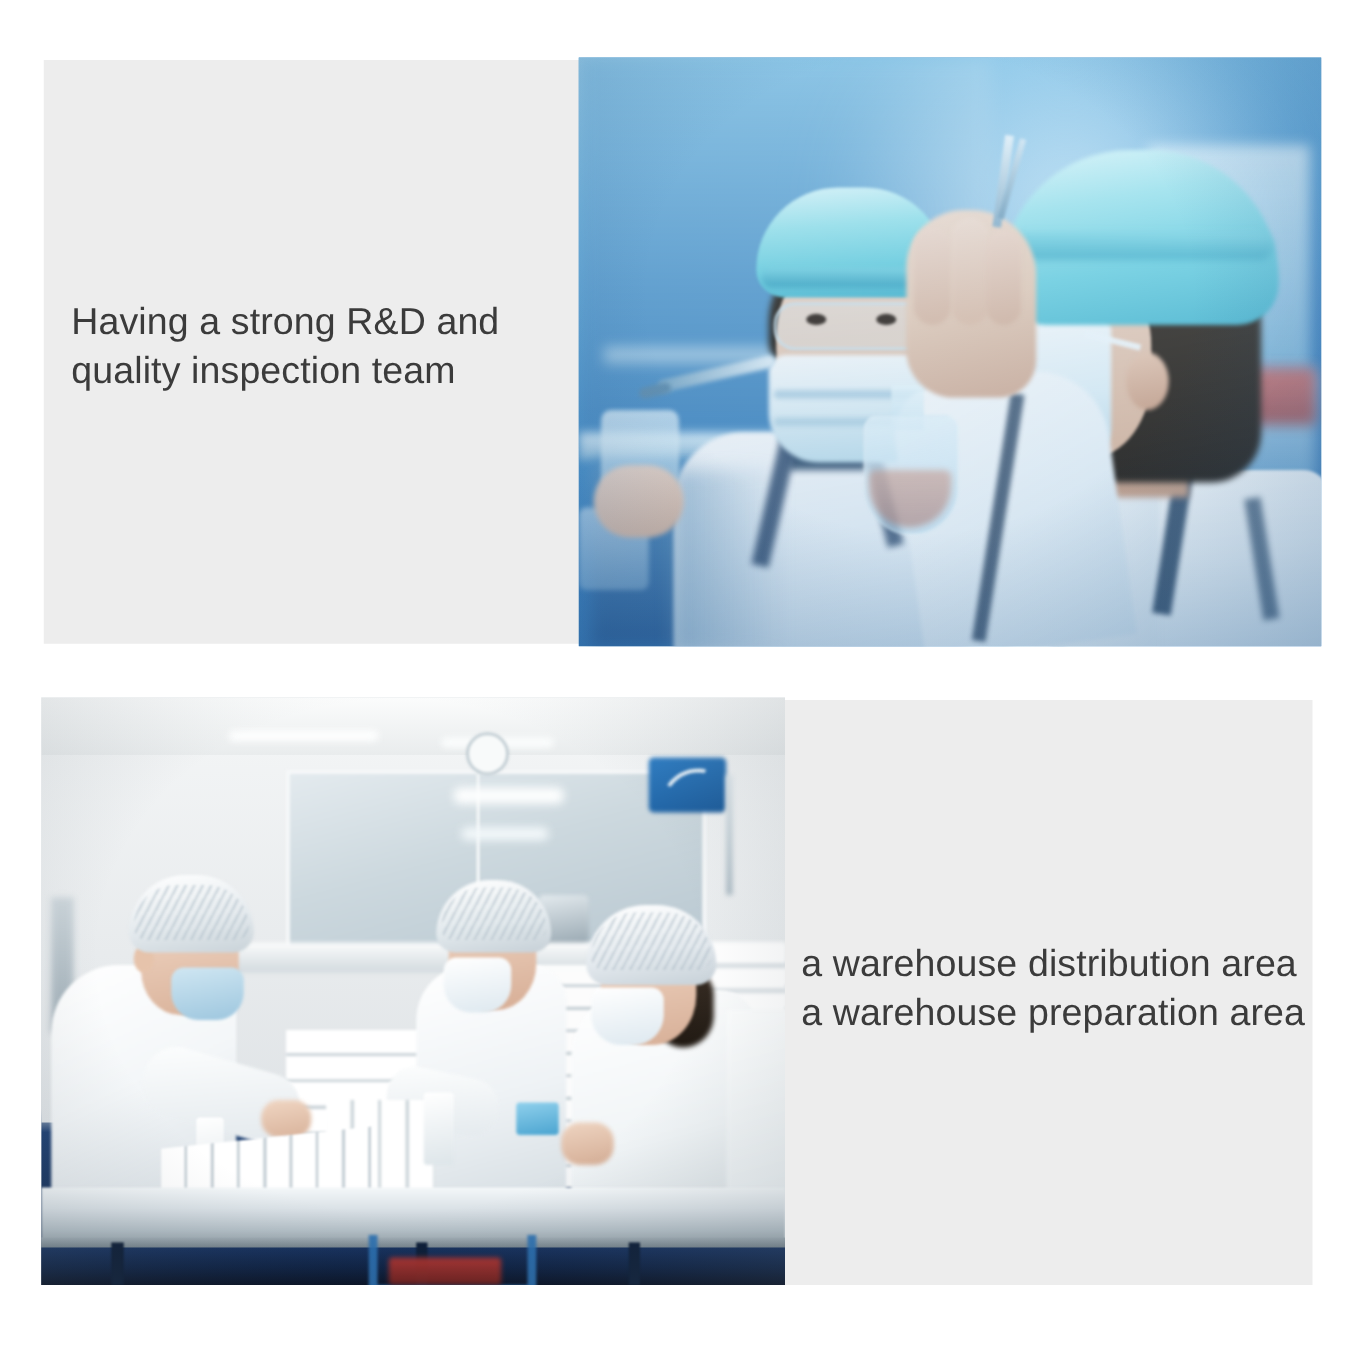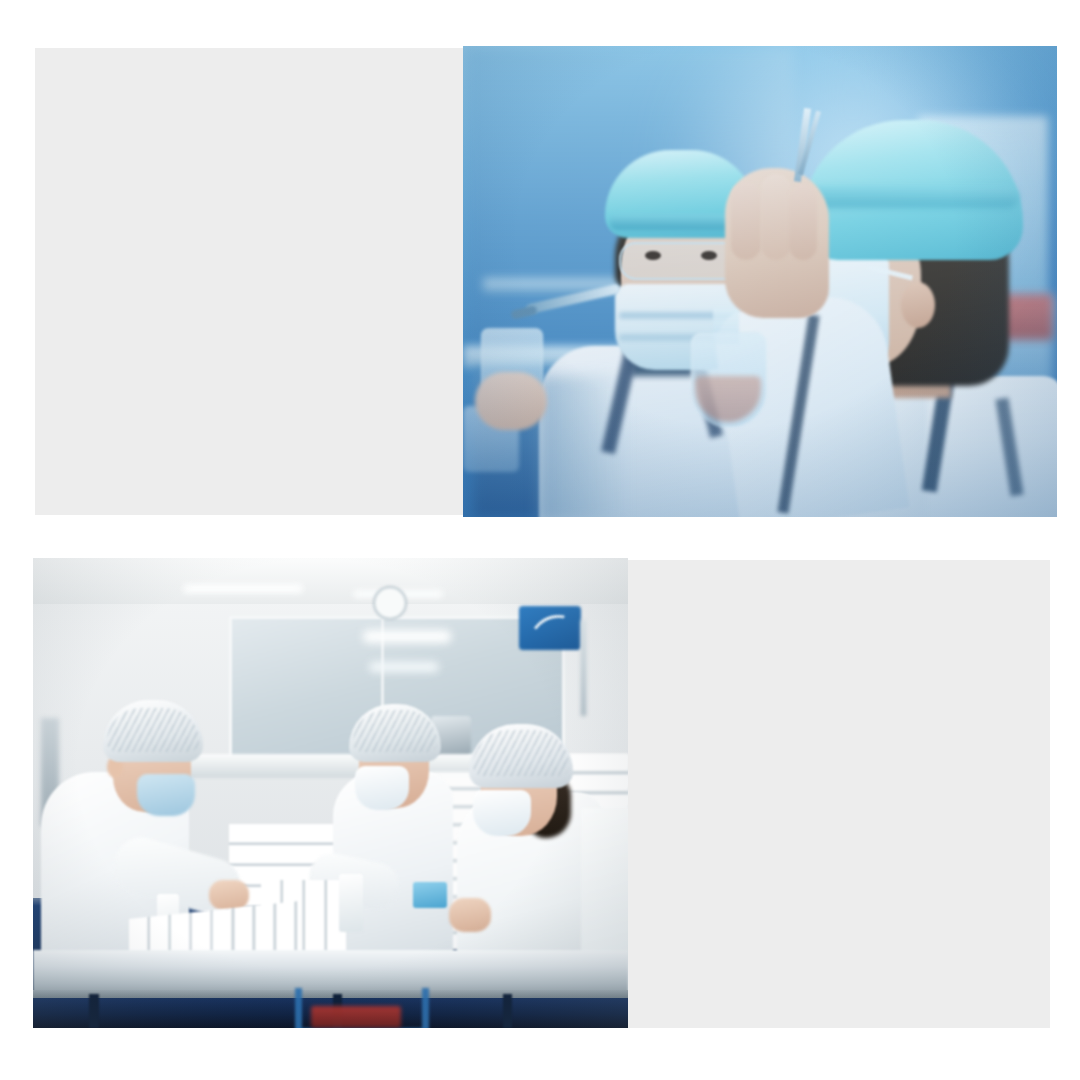--- a/index.html
+++ b/index.html
@@ -560,20 +560,22 @@
     background:radial-gradient(ellipse at 48% 44%,rgba(255,255,255,0) 55%,rgba(90,105,115,.22) 100%);
   }
 </style>
 </head>
 <body>
 
 <div class="canvas">
 
   <div class="sec1-panel"></div>
 
+  <div class="sec1-caption">Having a strong R&amp;D and
+quality inspection team</div>
 
   <div class="sec1-photo">
     <div class="ph lab-bg"></div>
     <div class="ph lab-wall"></div>
     <div class="ph lab-shelf" style="left:20px;top:232px;width:300px;height:14px;"></div>
     <div class="ph lab-bench"></div>
     <div class="ph lab-cab"></div>
     <div class="ph lab-rack"></div>
     <div class="ph lab-rack2"></div>
     <div class="ph lab-redbin"></div>
@@ -701,14 +703,16 @@
     <div class="ph floor"></div>
     <div class="ph floor-leg1"></div>
     <div class="ph floor-leg2"></div>
     <div class="ph floor-leg3"></div>
     <div class="ph blue-frame"></div>
     <div class="ph red-bin"></div>
 
     <div class="ph cr-vignette"></div>
   </div>
 
+  <div class="sec2-caption">a warehouse distribution area
+a warehouse preparation area</div>
 
 </div>
 
 </body></html>

